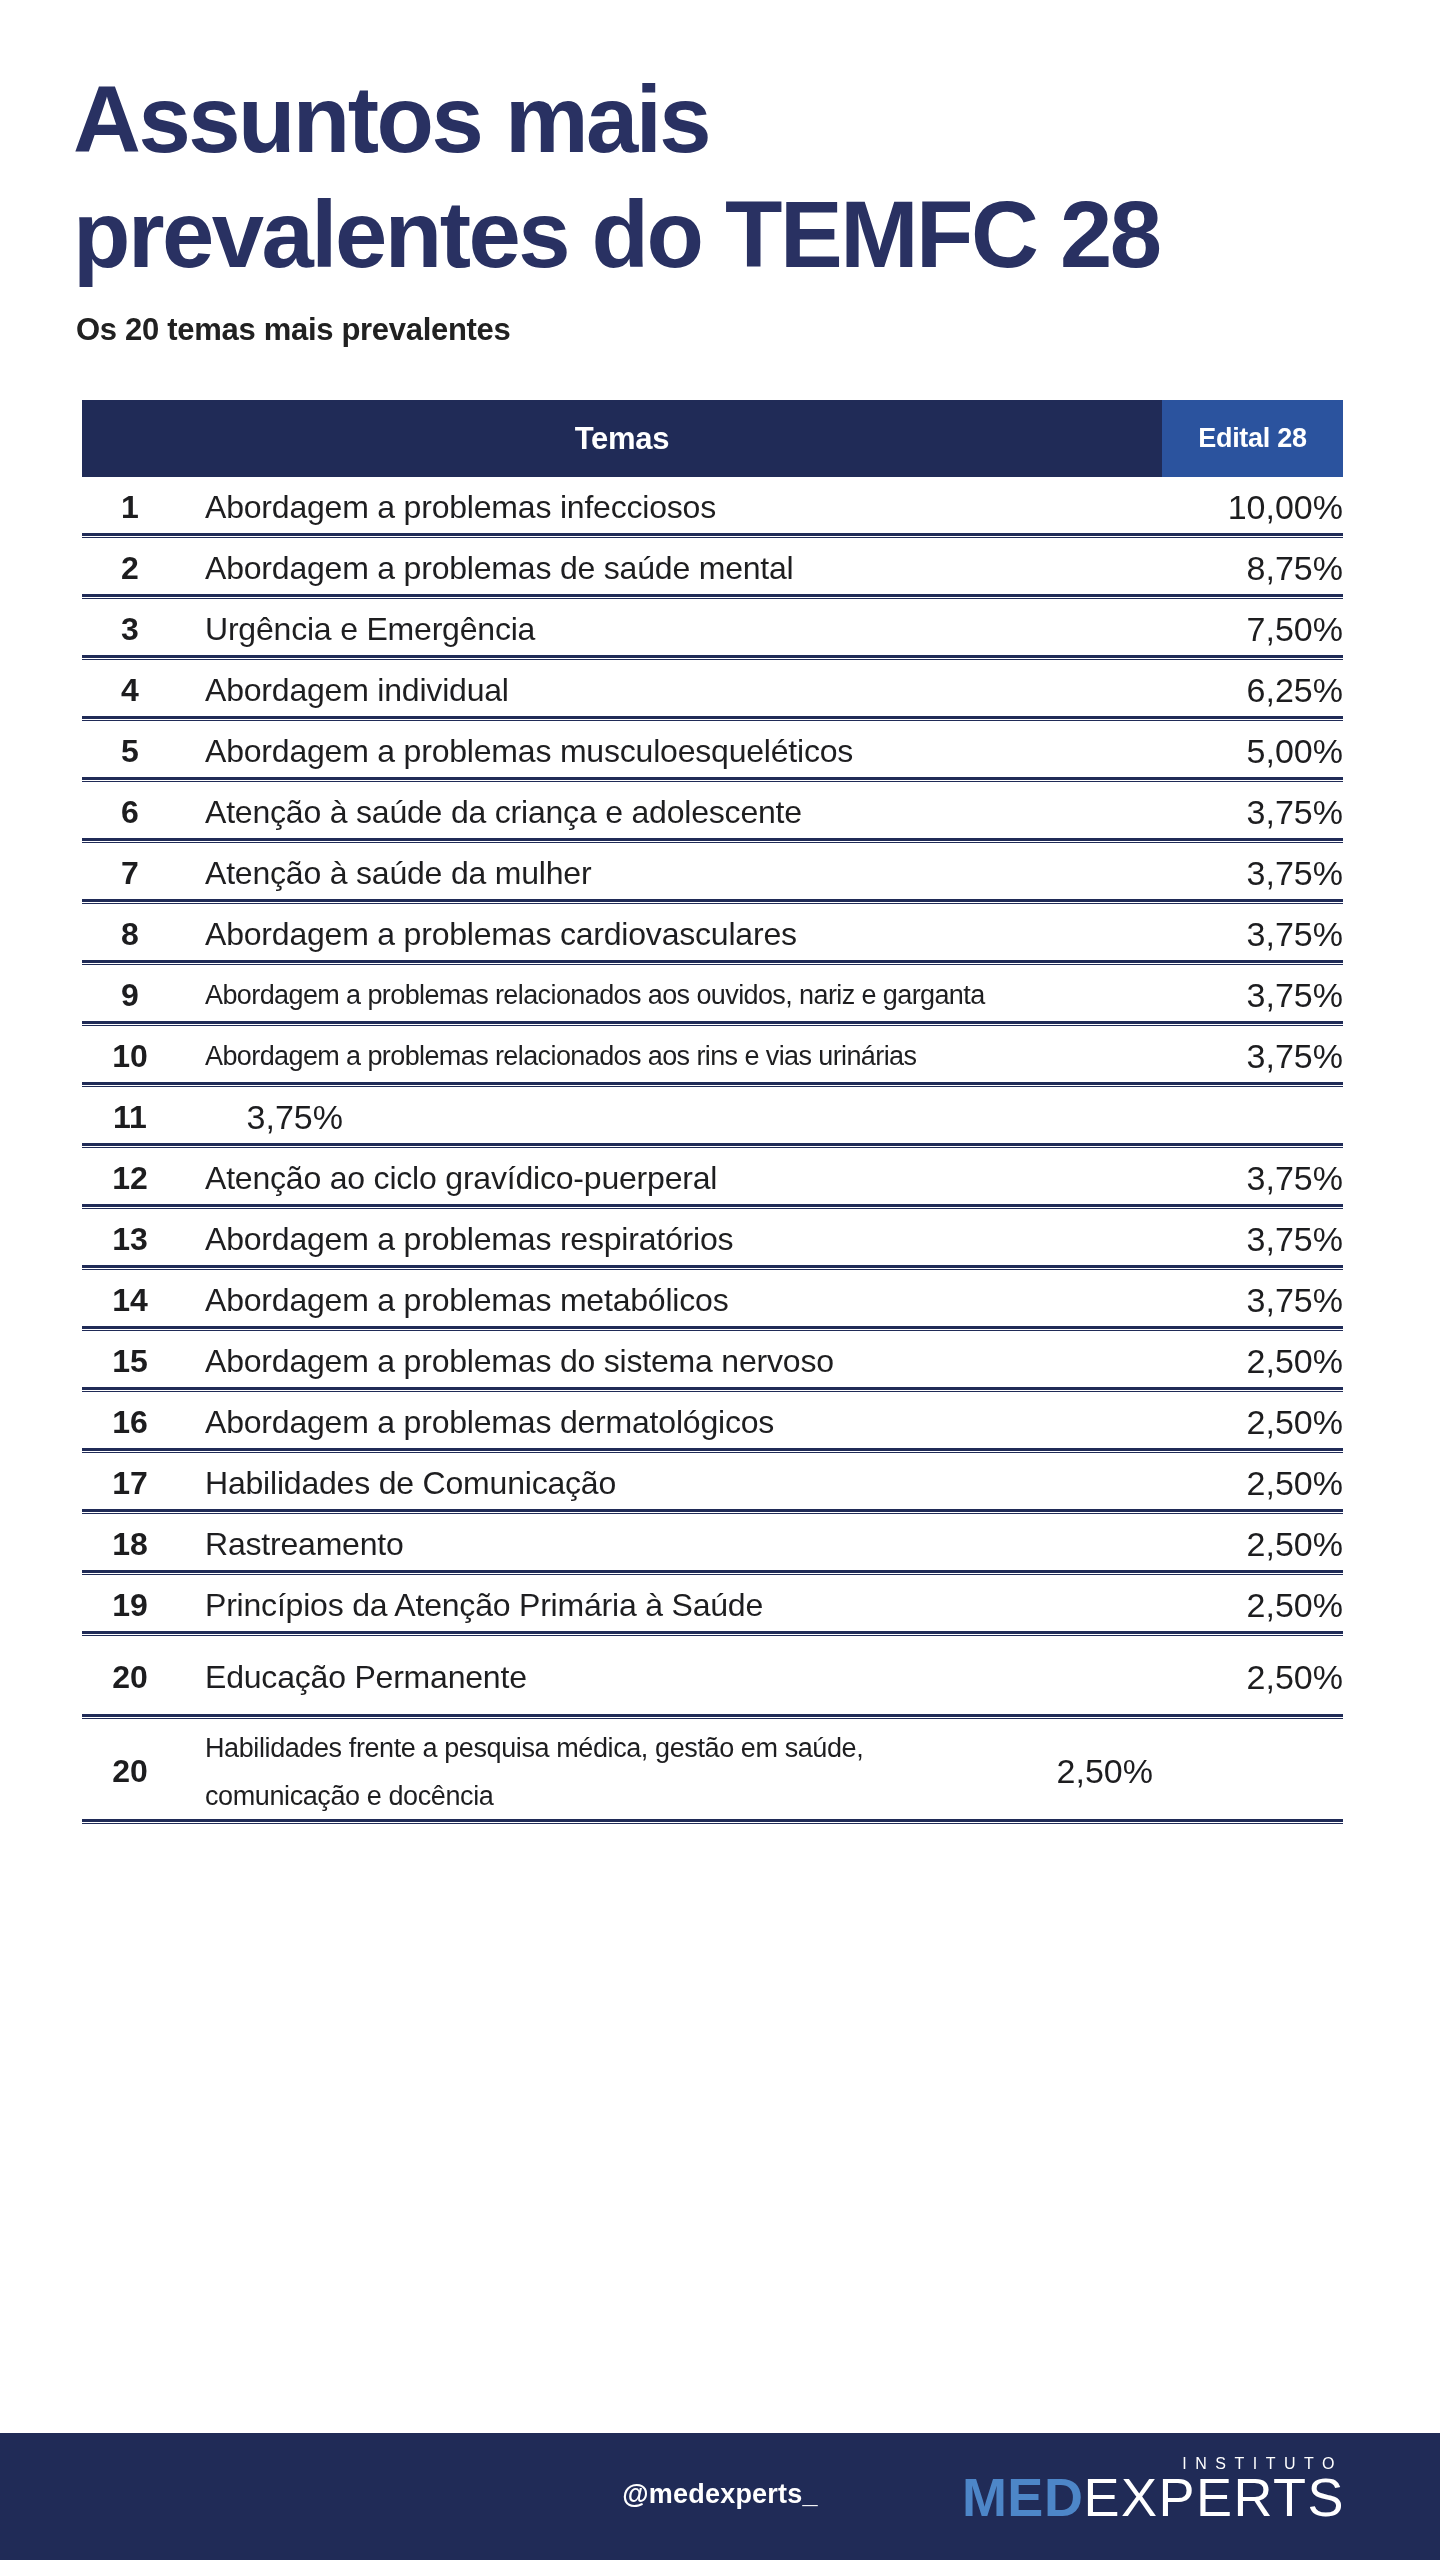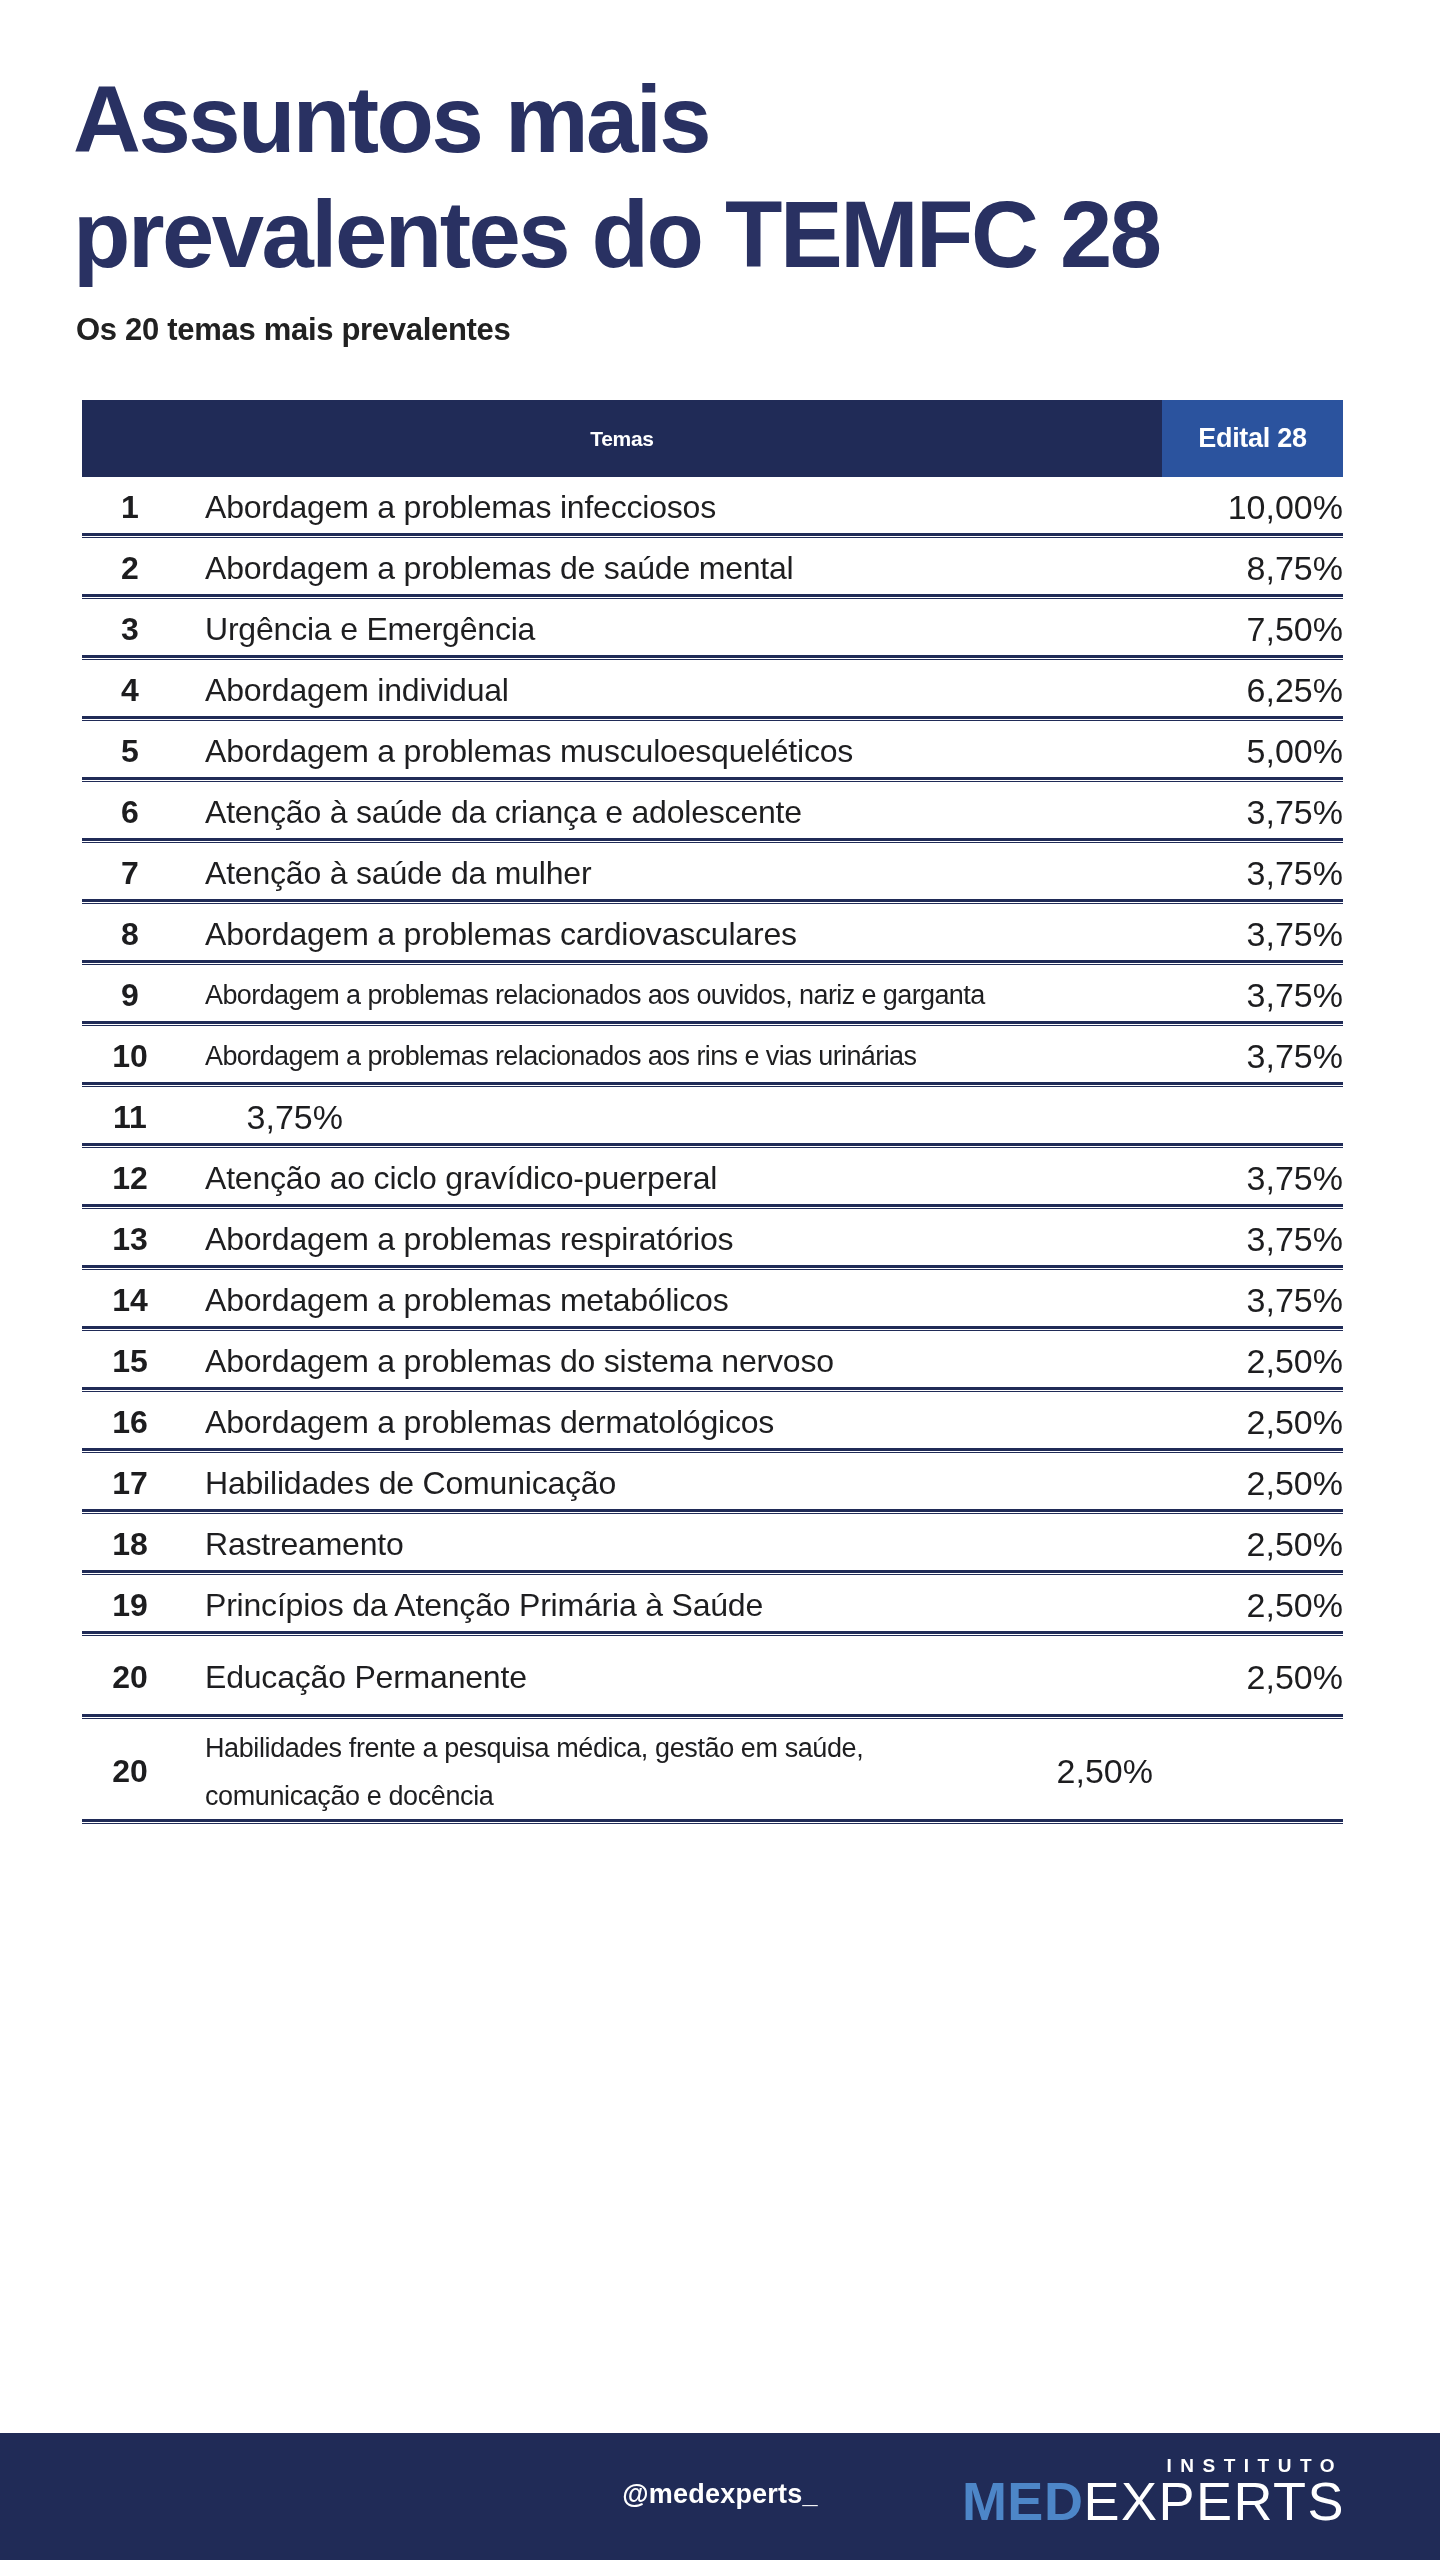--- a/index.html
+++ b/index.html
@@ -25,21 +25,21 @@
   }
 
   
   .table {
     position:absolute; left:82px; top:400px; width:1261px;
   }
   .thead { display:flex; height:77px; }
   .th-topic {
     width:1252px; background:#202b57; color:#ffffff;
     display:flex; align-items:center; justify-content:center;
-    font-size:21px; font-weight:700; letter-spacing:-0.3px;
+    font-size:31px; font-weight:700; letter-spacing:-0.3px;
   }
   .th-edition {
     width:210px; background:#2b539e; color:#ffffff;
     display:flex; align-items:center; justify-content:center;
     font-size:27px; font-weight:700; letter-spacing:-0.3px;
   }
   .rows { display:block; }
   .row {
     position:relative; display:flex; align-items:center;
     height:61px;
@@ -81,21 +81,21 @@
     background:#202b57;
   }
   .handle {
     position:absolute; left:50%; top:46px; transform:translateX(-50%);
     color:#ffffff; font-size:27px; font-weight:700; letter-spacing:0.2px;
   }
   .logo {
     position:absolute; right:95px; top:22px; text-align:right;
   }
   .logo-institute {
-    color:#ffffff; font-size:19px; font-weight:700;
+    color:#ffffff; font-size:16px; font-weight:400;
     letter-spacing:8.5px; margin-right:2px;
   }
   .logo-brand { font-size:54px; line-height:48px; letter-spacing:0.5px; }
   .logo-brand .med { color:#4d86c8; font-weight:800; }
   .logo-brand .experts { color:#ffffff; font-weight:400; letter-spacing:1.5px; }
 </style>
 </head>
 <body>
 
 <div class="page">

